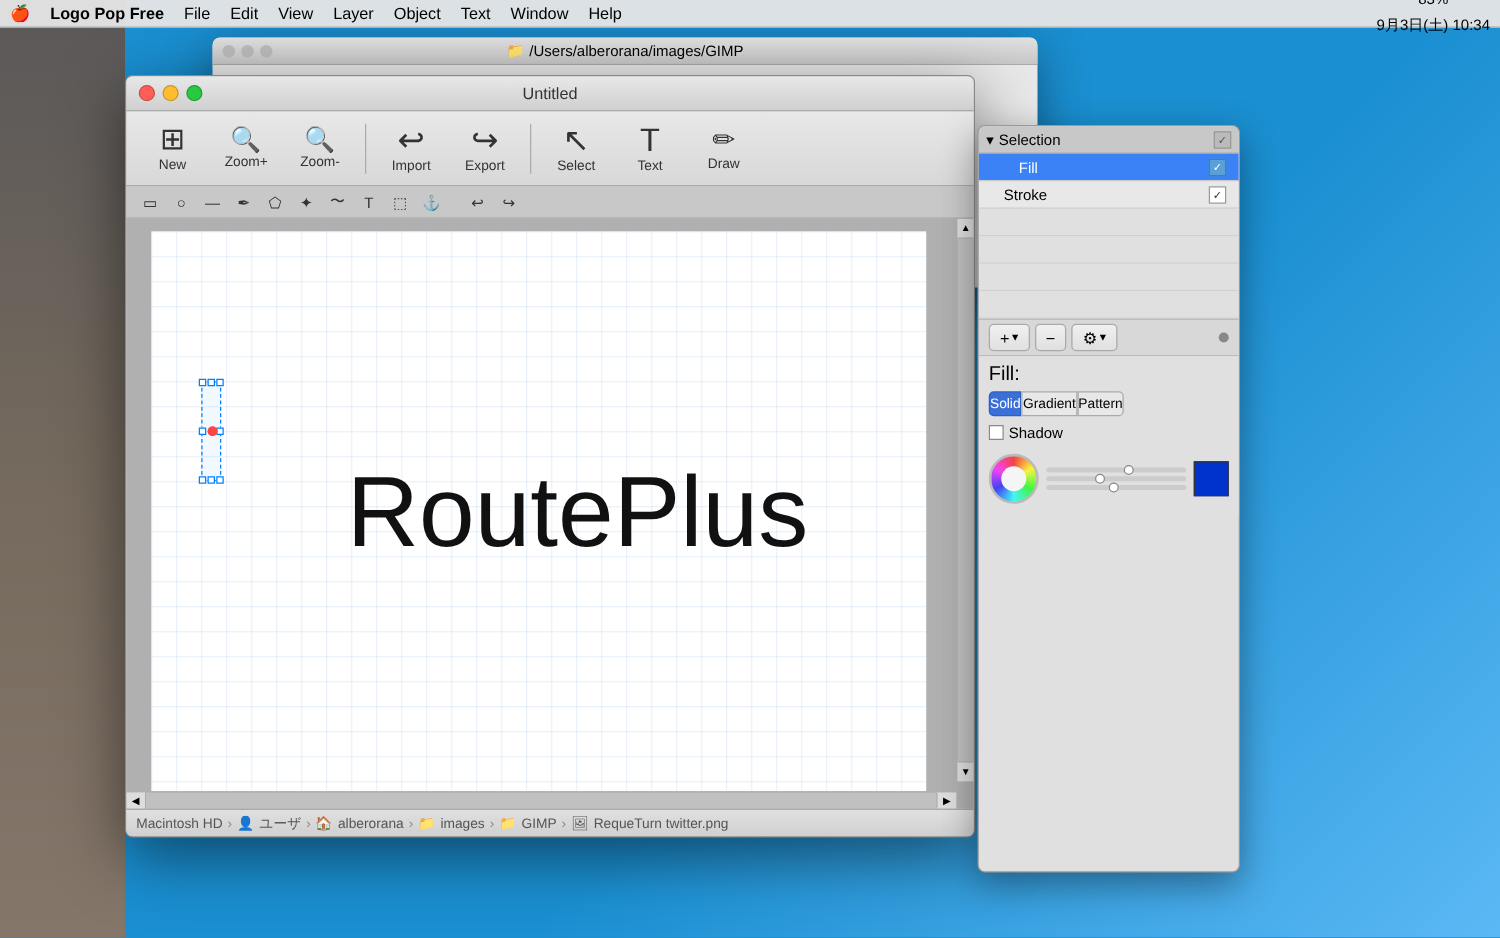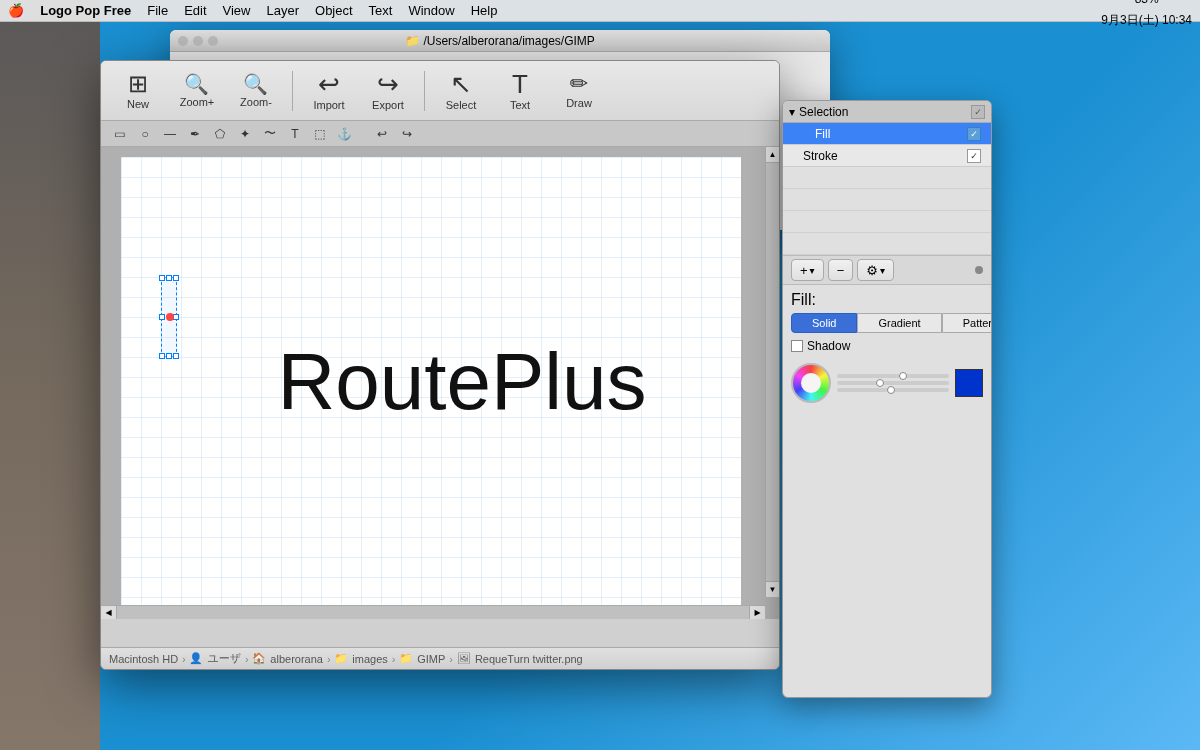--- a/index.html
+++ b/index.html
@@ -376,21 +376,21 @@
     .fill-label {
       font-size: 16px;
       margin-bottom: 4px;
     }
     .fill-tabs {
       display: flex;
       gap: 0;
       margin-bottom: 6px;
     }
     .fill-tab {
-      padding: 3px 20px;
+      padding: 3px 0;
       font-size: 11px;
       border: 1px solid #aaa;
       cursor: pointer;
       background: #e8e8e8;
     }
     .fill-tab:first-child { border-radius: 4px 0 0 4px; }
     .fill-tab:last-child { border-radius: 0 4px 4px 0; }
     .fill-tab.active {
       background: #3a6fd8;
       color: white;
@@ -509,20 +509,28 @@
       <div class="fb-dot" style="background:#bbb; width:10px;height:10px;"></div>
       <div class="fb-dot" style="background:#bbb; width:10px;height:10px;"></div>
       <div class="fb-dot" style="background:#bbb; width:10px;height:10px;"></div>
     </div>
     <span>📁 /Users/alberorana/images/GIMP</span>
   </div>
 </div>
 
 <div class="main-window">
 
+  <div class="window-titlebar">
+    <div class="window-controls">
+      <div class="win-btn close"></div>
+      <div class="win-btn minimize"></div>
+      <div class="win-btn maximize"></div>
+    </div>
+    <span class="window-title">Untitled</span>
+  </div>
 
   <div class="toolbar">
     <div class="toolbar-btn">
       <span class="toolbar-icon">⊞</span>
       <span>New</span>
     </div>
     <div class="toolbar-btn">
       <span class="toolbar-icon" style="font-size:20px;">🔍</span>
       <span>Zoom+</span>
     </div>

